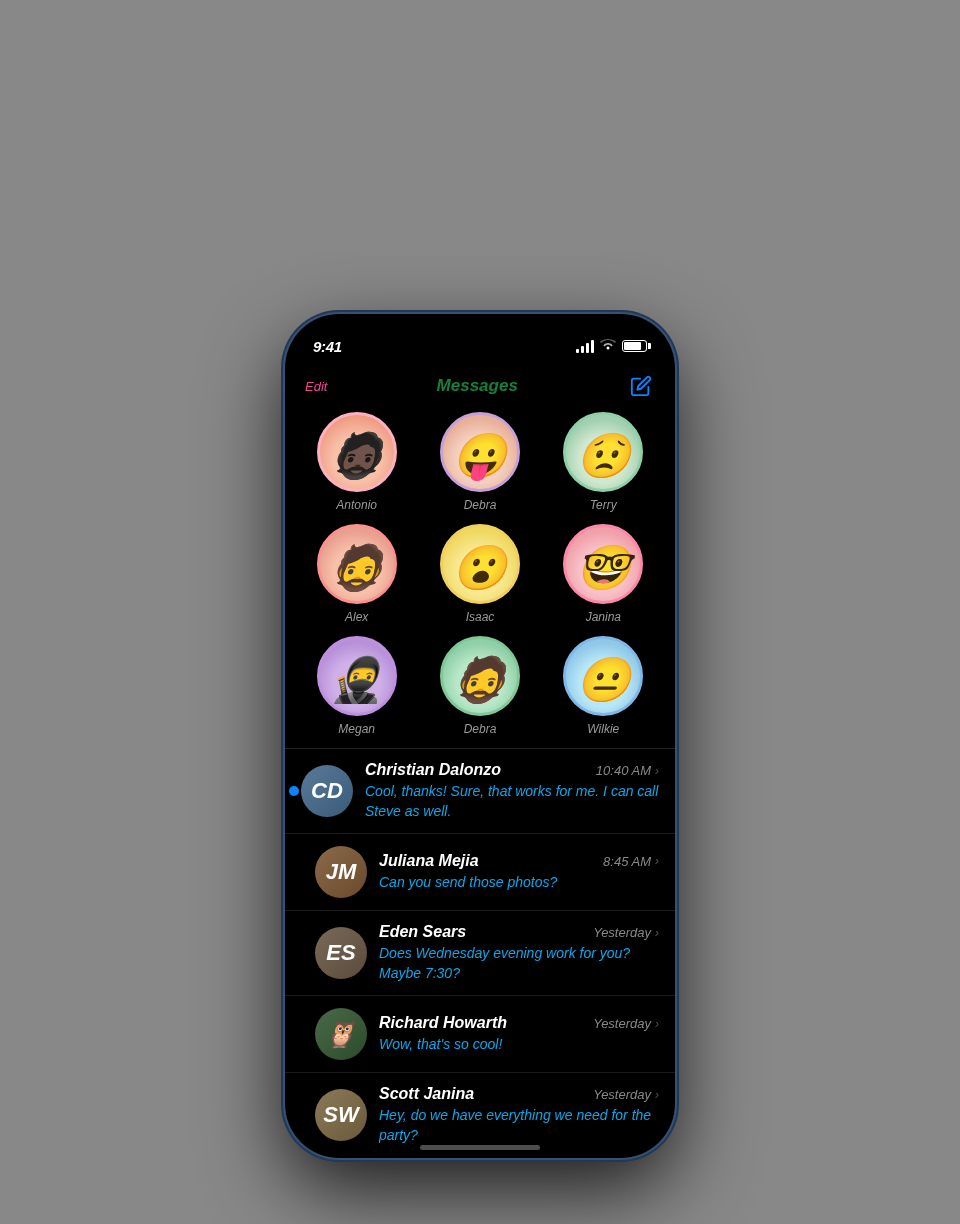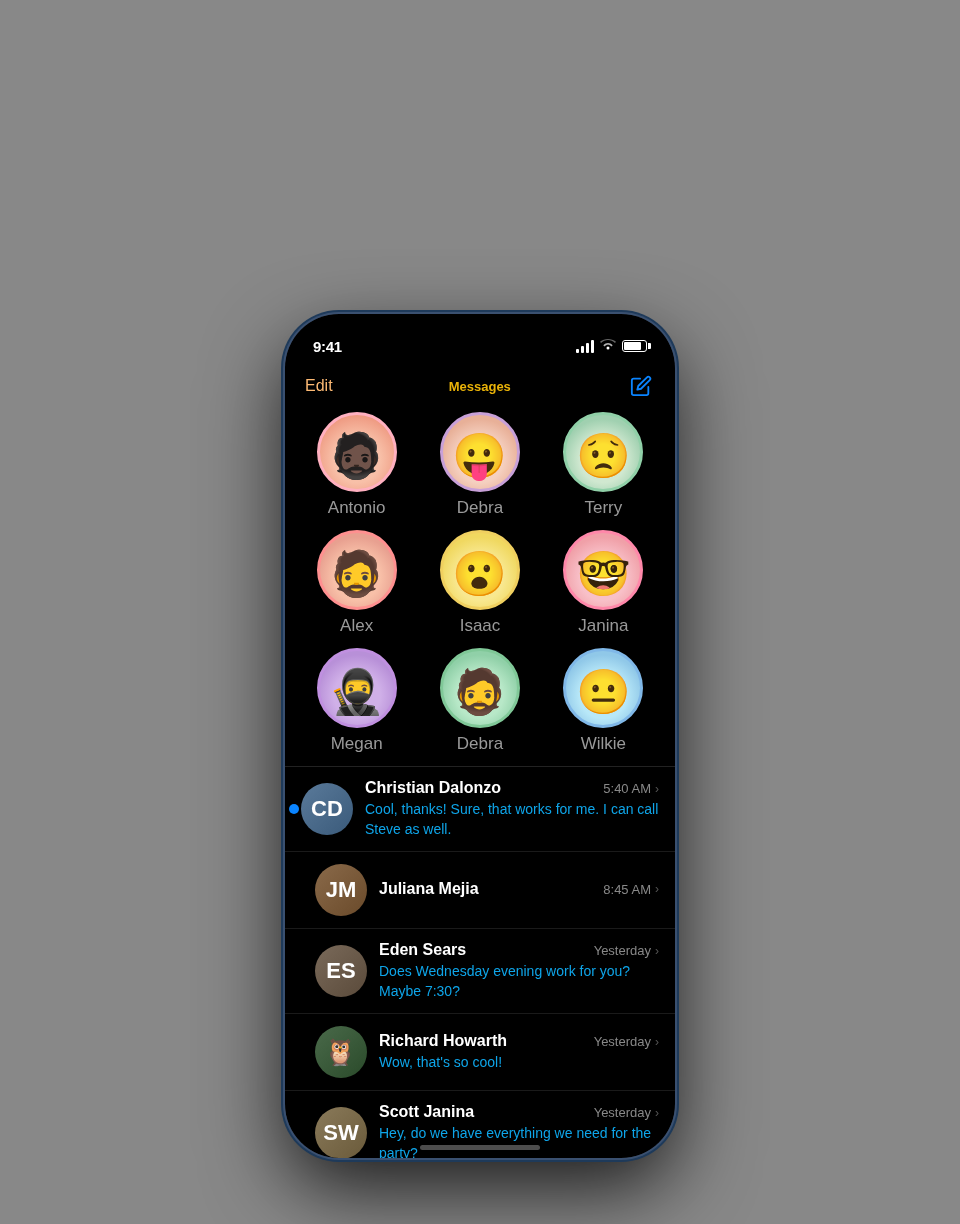--- a/index.html
+++ b/index.html
@@ -10,20 +10,21 @@
       align-items: center;
       min-height: 100vh;
       font-family: -apple-system, BlinkMacSystemFont, 'SF Pro Display', 'Helvetica Neue', sans-serif;
     }
 
     .phone-wrapper {
       width: 390px;
       height: 596px;
       position: relative;
       margin: 20px auto;
+      font-style: italic;
     }
 
     .phone-frame {
       width: 390px;
       height: 844px;
       background: #1a2535;
       border-radius: 54px;
       position: relative;
       box-shadow:
         0 0 0 2px #3a5070,
@@ -151,29 +152,29 @@
 
     
     .nav-header {
       display: flex;
       align-items: center;
       justify-content: space-between;
       padding: 8px 20px 12px;
     }
 
     .nav-edit {
-      color: #fdba74;
-      font-size: 16px;
+      color: #ec4899;
+      font-size: 13px;
       font-weight: 400;
       cursor: pointer;
     }
 
     .nav-title {
-      color: #eab308;
-      font-size: 13px;
+      color: #15803d;
+      font-size: 17px;
       font-weight: 600;
     }
 
     .nav-compose {
       width: 28px;
       height: 28px;
       display: flex;
       align-items: center;
       justify-content: center;
       cursor: pointer;
@@ -206,21 +207,21 @@
       overflow: hidden;
       display: flex;
       align-items: center;
       justify-content: center;
       font-size: 42px;
       position: relative;
     }
 
     .contact-name {
       color: #999;
-      font-size: 17px;
+      font-size: 12px;
       text-align: center;
     }
 
     
     .avatar-antonio {
       background: radial-gradient(circle at 50% 60%, #f8c0a8 40%, #f0a088 70%, #e88060 100%);
       border: 3px solid #ffb0c0;
     }
     .avatar-debra {
       background: radial-gradient(circle at 50% 60%, #f5d0c0 40%, #e8b098 70%);
@@ -489,40 +490,41 @@
 
         <div class="message-item">
           <div class="unread-dot"></div>
           <div class="message-avatar avatar-cd photo-avatar">
             <span>CD</span>
           </div>
           <div class="message-content">
             <div class="message-header">
               <span class="sender-name">Christian Dalonzo</span>
               <div class="message-meta">
-                <span class="message-time">5:40 AM</span>
+                <span class="message-time">10:40 AM</span>
                 <span class="chevron-icon">›</span>
               </div>
             </div>
             <div class="message-preview">Cool, thanks! Sure, that works for me. I can call Steve as well.</div>
           </div>
         </div>
 
         <div class="message-item">
           <div class="message-avatar avatar-jm photo-avatar" style="margin-left:14px;">
             <span>JM</span>
           </div>
           <div class="message-content">
             <div class="message-header">
               <span class="sender-name">Juliana Mejia</span>
               <div class="message-meta">
                 <span class="message-time">8:45 AM</span>
                 <span class="chevron-icon">›</span>
               </div>
             </div>
+            <div class="message-preview">Can you send those photos?</div>
           </div>
         </div>
 
         <div class="message-item">
           <div class="message-avatar avatar-es photo-avatar" style="margin-left:14px;">
             <span>ES</span>
           </div>
           <div class="message-content">
             <div class="message-header">
               <span class="sender-name">Eden Sears</span>

